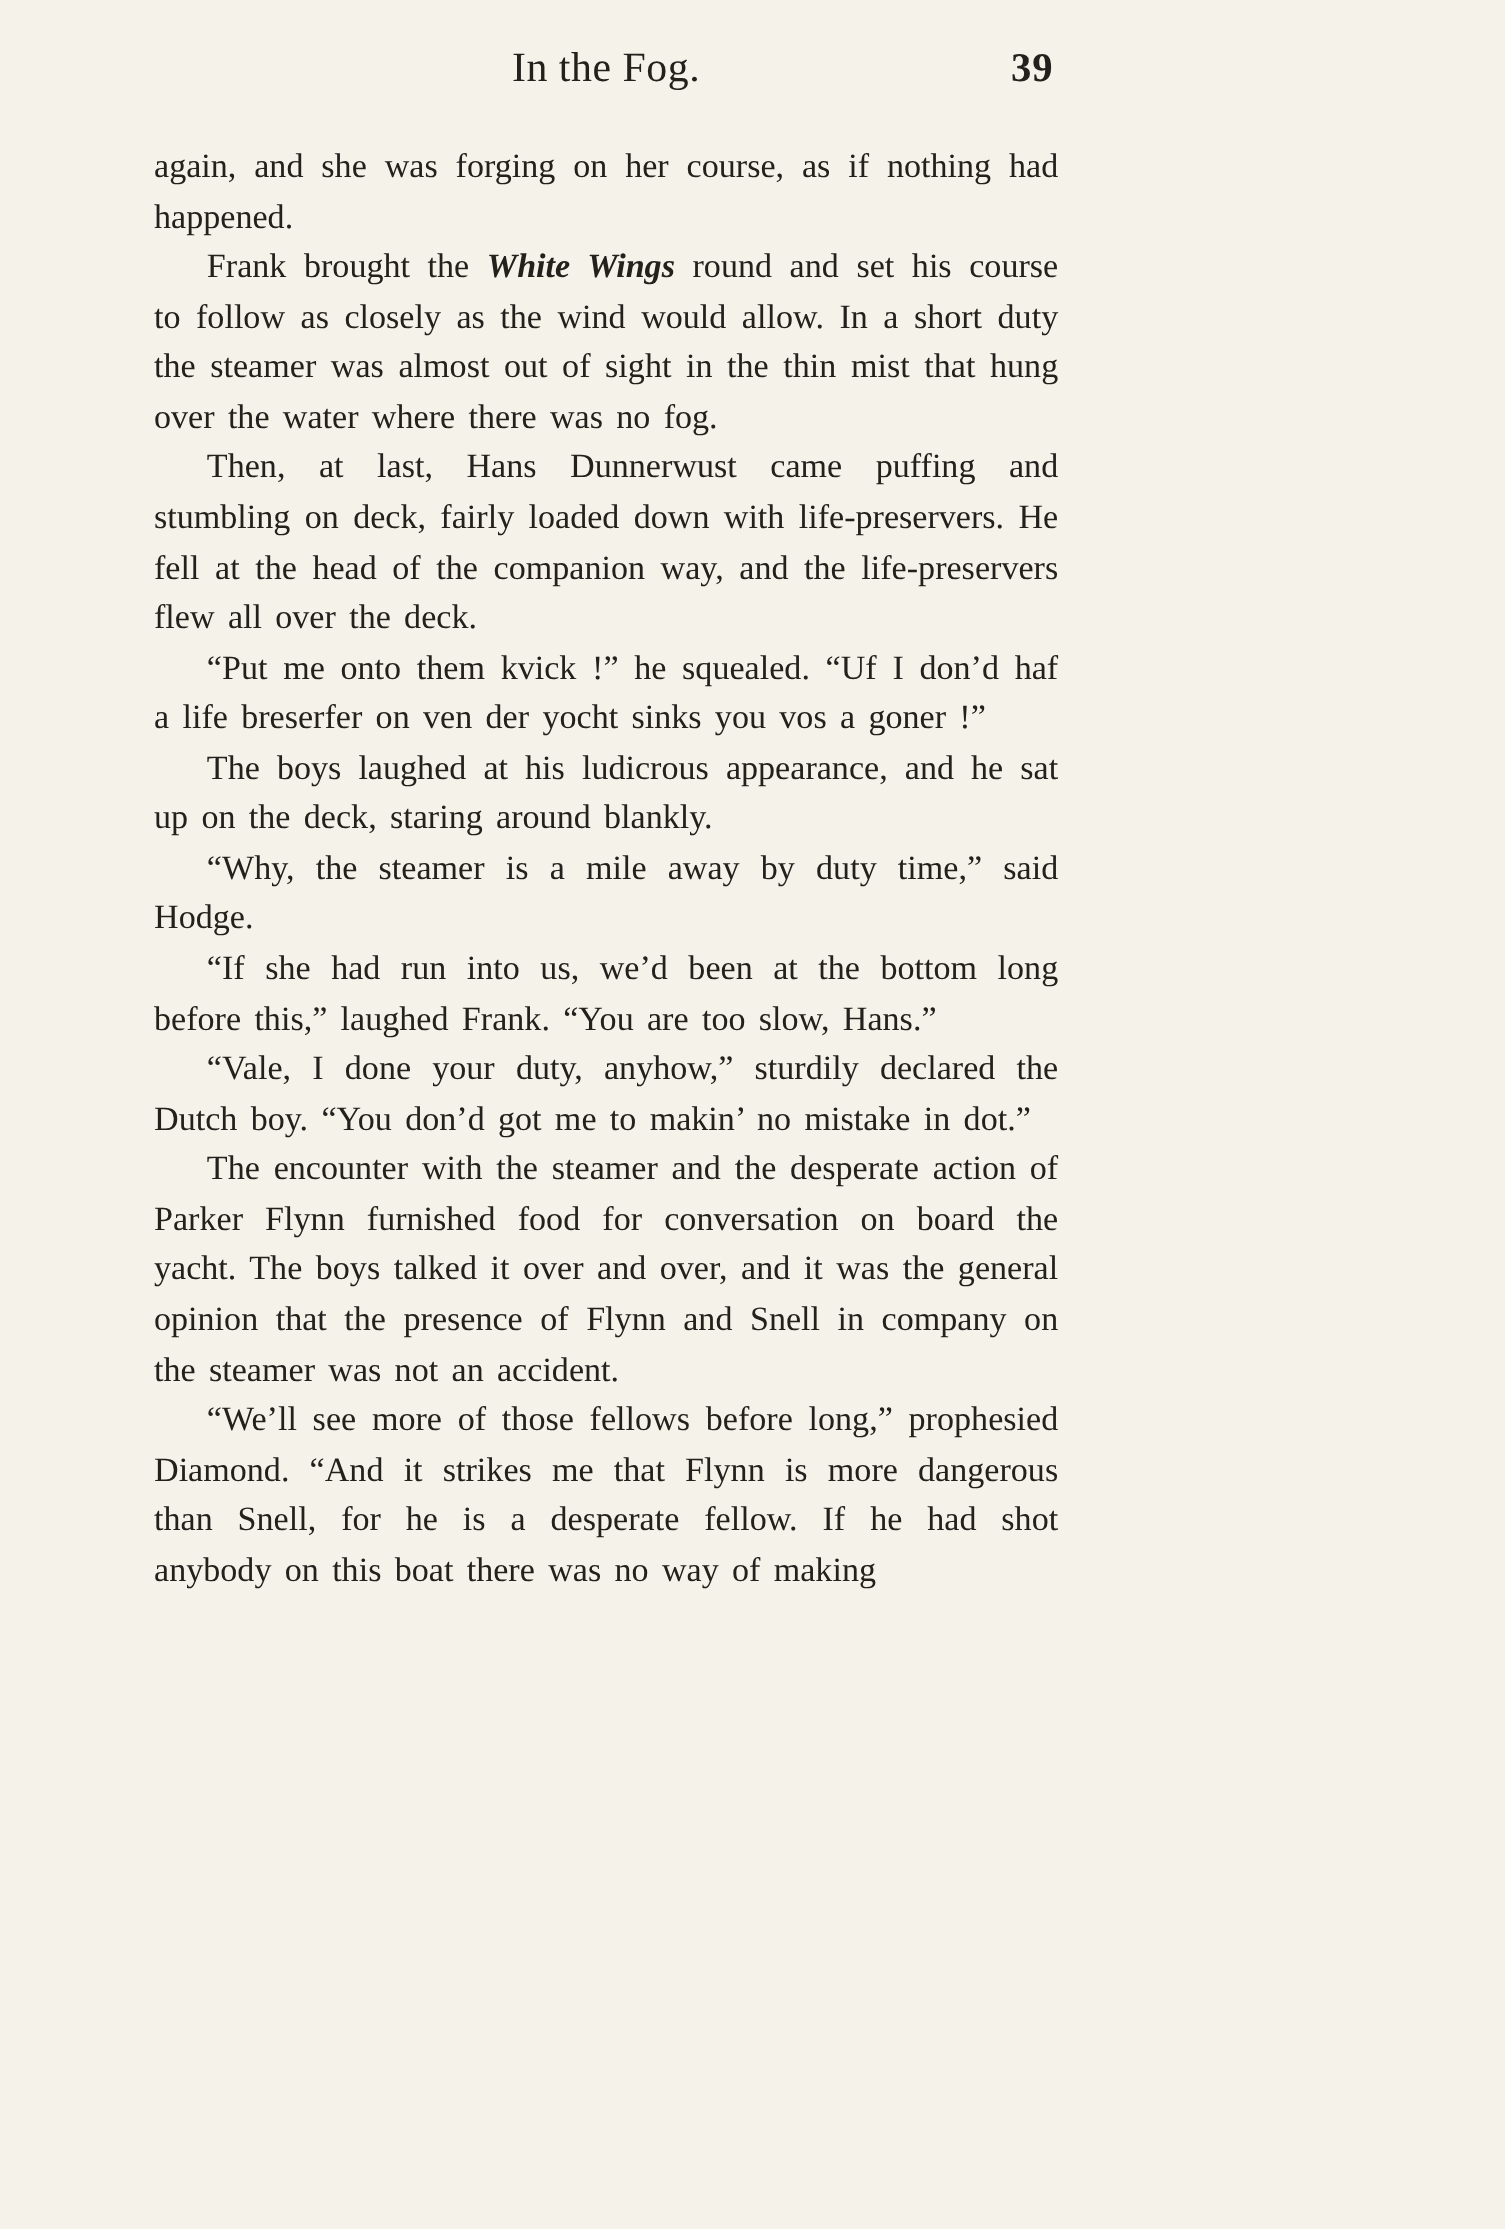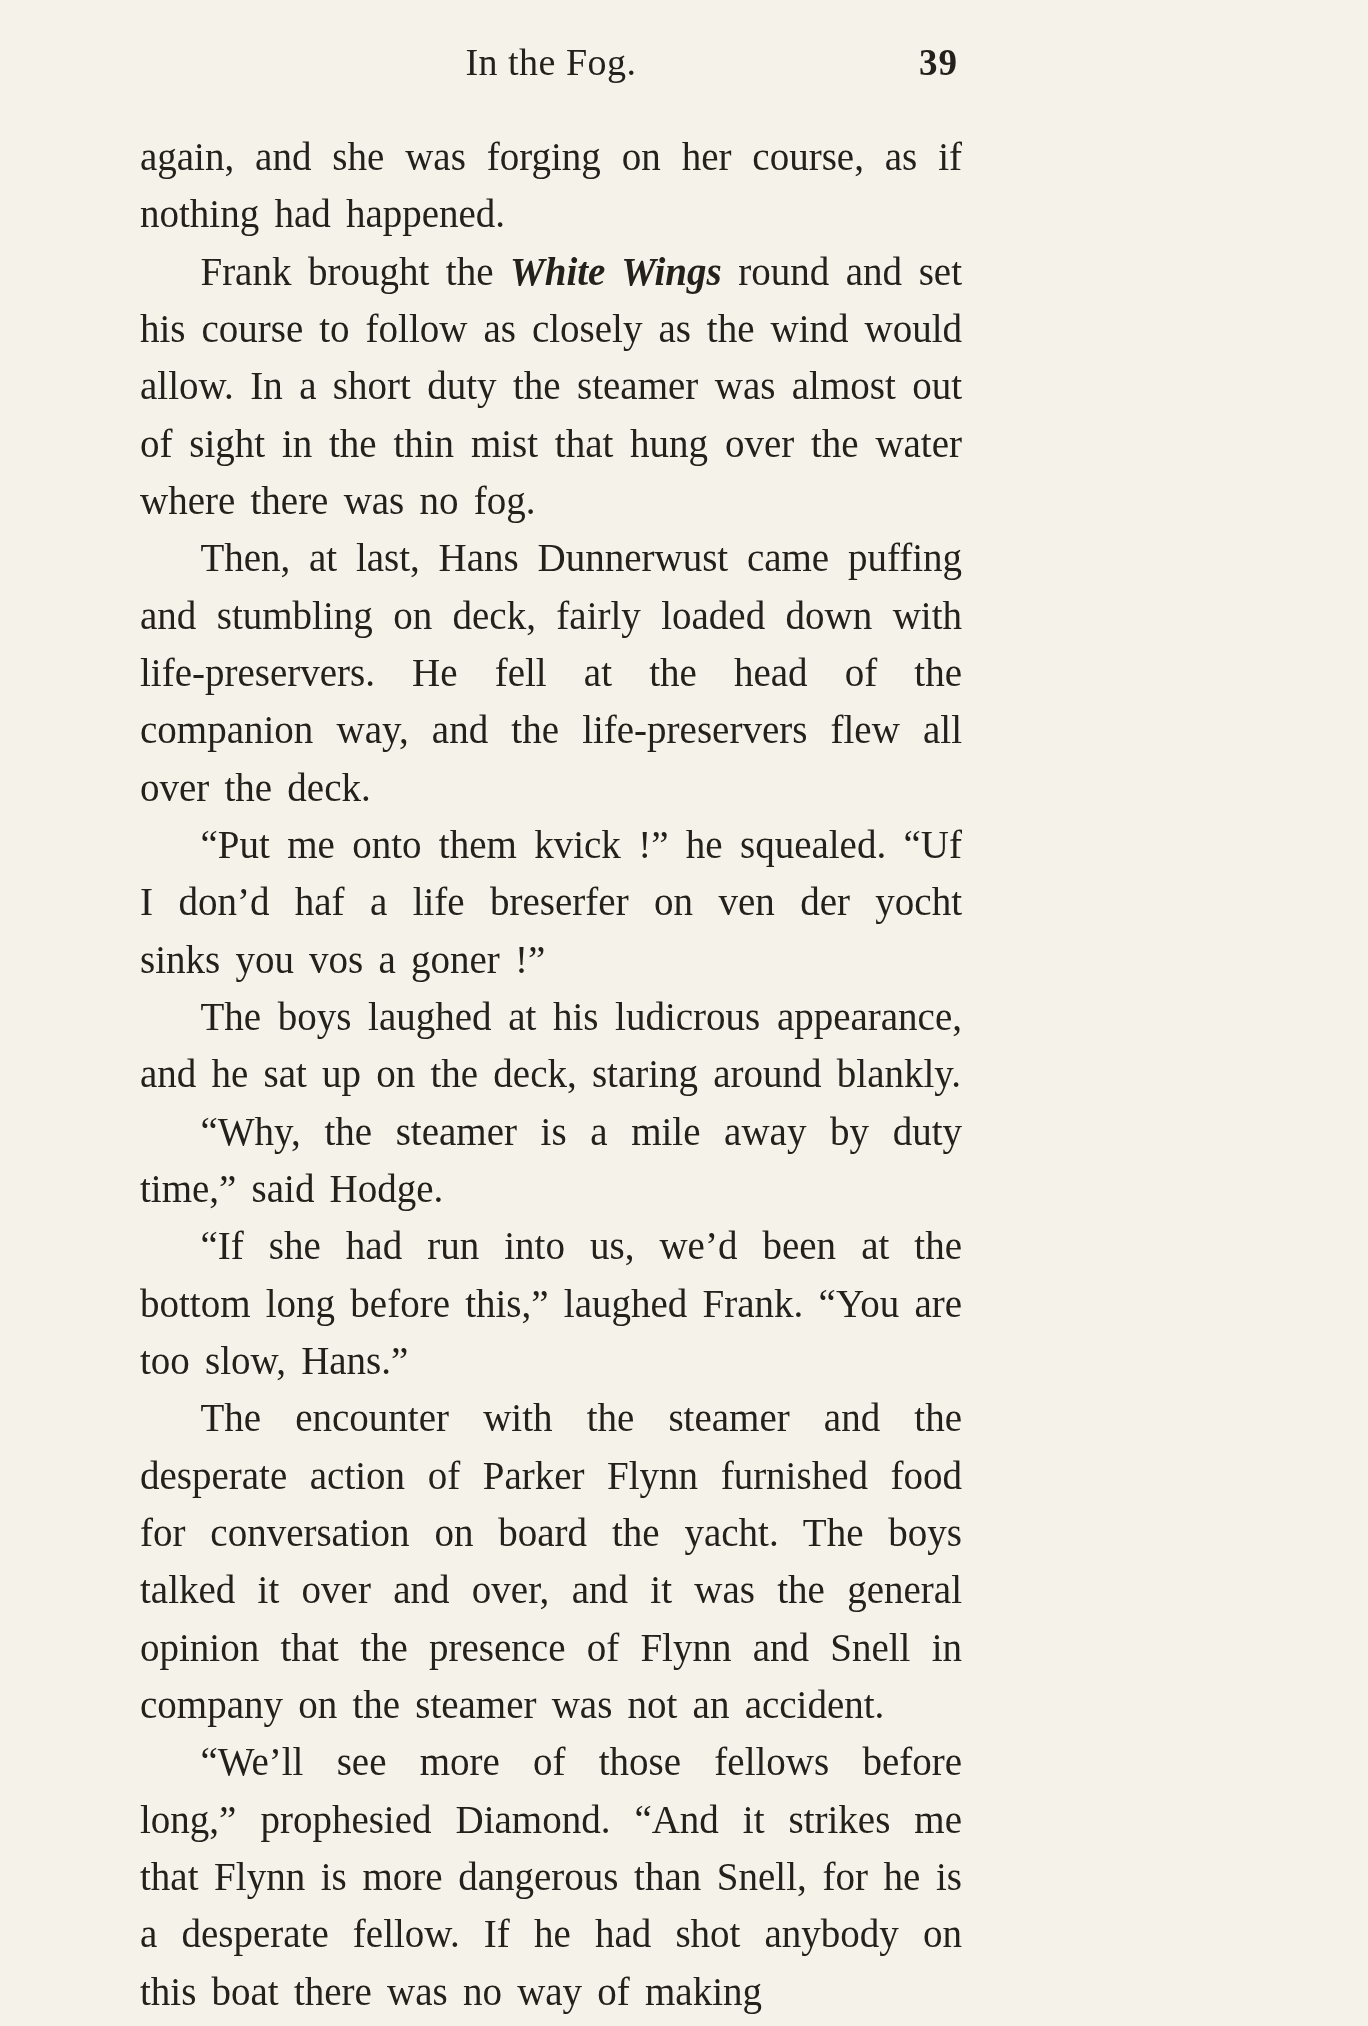--- a/index.html
+++ b/index.html
@@ -45,21 +45,21 @@
   .page-number {
     position: absolute;
     right: 4px;
     top: 1px;
     font-size: 37px;
     font-weight: bold;
     letter-spacing: 1px;
   }
 
   .page-body p {
-    font-size: 39px;
+    font-size: 31px;
     line-height: 1.47;
     text-align: justify;
     text-indent: 1.55em;
     word-spacing: 0.14em;
   }
 
   .page-body p.no-indent {
     text-indent: 0;
   }
 
@@ -89,20 +89,21 @@
 
       <p>“Put me onto them kvick !” he squealed.  “Uf I don’d haf a life breserfer on ven der yocht sinks you vos a goner !”</p>
 
       <p>The boys laughed at his ludicrous appearance, and he sat up on the deck, staring around blankly.</p>
 
 
       <p>“Why, the steamer is a mile away by duty time,” said Hodge.</p>
 
       <p>“If she had run into us, we’d been at the bottom long before this,” laughed Frank.  “You are too slow, Hans.”</p>
 
+      <p>“Vale, I done your duty, anyhow,” sturdily declared the Dutch boy.  “You don’d got me to makin’ no mistake in dot.”</p>
 
 
       <p>The encounter with the steamer and the desperate action of Parker Flynn furnished food for conversation on board the yacht.  The boys talked it over and over, and it was the general opinion that the presence of Flynn and Snell in company on the steamer was not an accident.</p>
 
       <p>“We’ll see more of those fellows before long,” prophesied Diamond.  “And it strikes me that Flynn is more dangerous than Snell, for he is a desperate fellow.  If he had shot anybody on this boat there was no way of making</p>
 
     </div>
   </div>
 </div>
 

